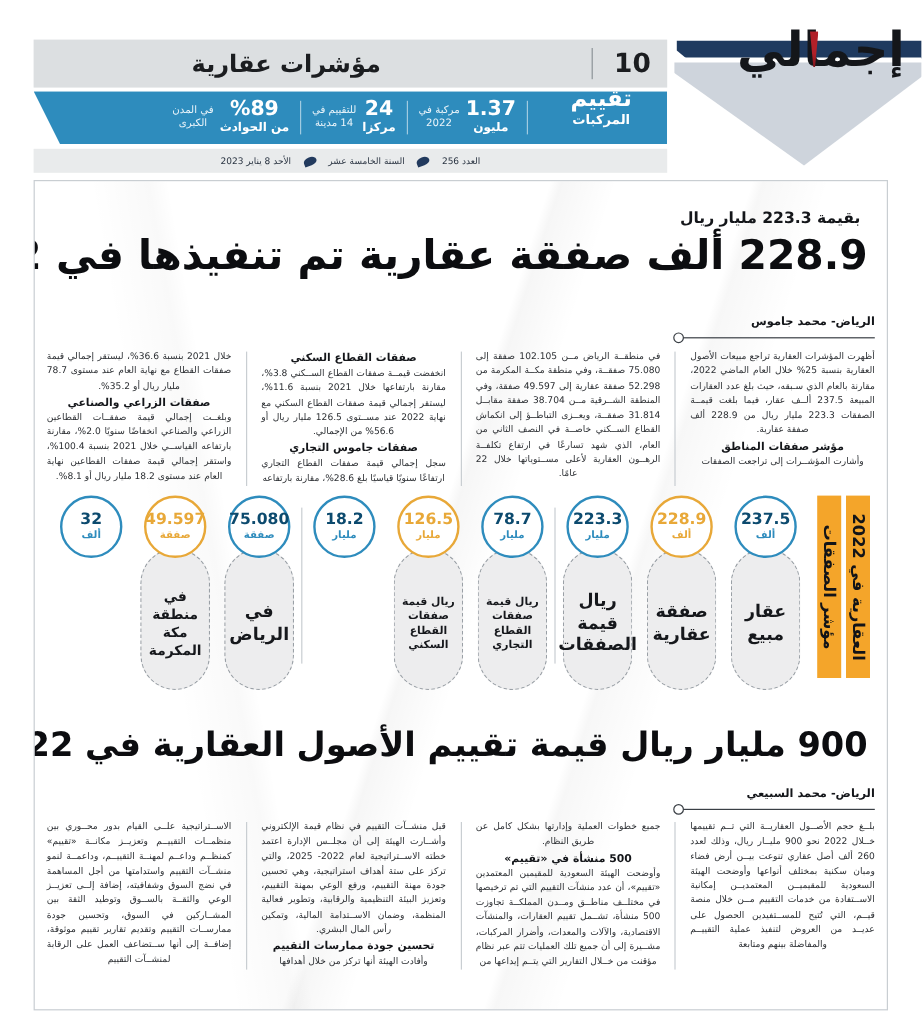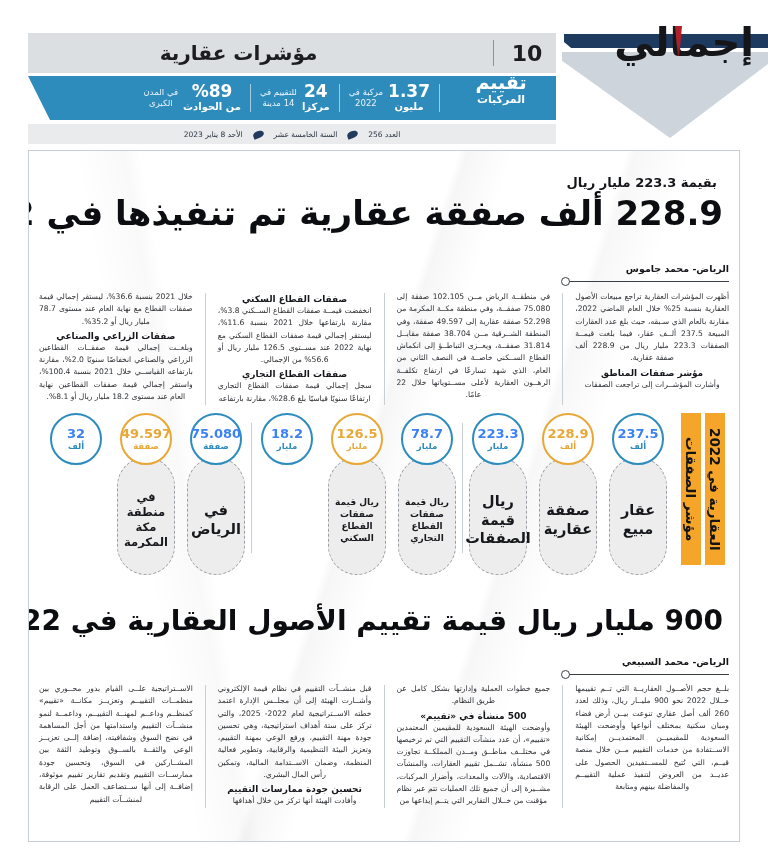--- a/index.html
+++ b/index.html
@@ -166,21 +166,21 @@
   }
   .badges { flex: 1; display: flex; direction: rtl; align-items: flex-start; }
   .badge { flex: 1; display: flex; flex-direction: column; align-items: center; }
   .badge-circle {
     width: 52px; height: 52px; border-radius: 50%;
     border: 2.6px solid #2e8cbd; background: #fff;
     display: flex; flex-direction: column; align-items: center; justify-content: center;
     position: relative; z-index: 2;
   }
   .badge-circle.amber { border-color: #e8a838; }
-  .badge-circle .v { font-size: 13px; font-weight: bold; color: #3b82f6; line-height: 1.05; }
+  .badge-circle .v { font-size: 13px; font-weight: bold; color: #0c4a6e; line-height: 1.05; }
   .badge-circle .u { font-size: 8.5px; font-weight: bold; color: #2e8cbd; line-height: 1.2; }
   .badge-circle.amber .v, .badge-circle.amber .u { color: #e8a838; }
   .badge-pill {
     margin-top: -8px; width: 58px; min-height: 118px;
     background: #ededee; border: 1.4px dashed #9aa0a6; border-radius: 30px;
     display: flex; align-items: center; justify-content: center;
     padding: 16px 4px 8px; text-align: center;
   }
   .badge-pill span {
     font-size: 11.5px; font-weight: bold; color: #16181c; line-height: 1.3;
@@ -284,21 +284,21 @@
         <p>وأشارت المؤشــرات إلى تراجعت الصفقات</p>
       </div>
       <div class="col-rule"></div>
       <div class="col">
         <p>في منطقــة الرياض مــن 102.105 صفقة إلى 75.080 صفقــة، وفي منطقة مكــة المكرمة من 52.298 صفقة عقارية إلى 49.597 صفقة، وفي المنطقة الشــرقية مــن 38.704 صفقة مقابــل 31.814 صفقــة، ويعــزى التباطــؤ إلى انكماش القطاع الســكني خاصــة في النصف الثاني من العام، الذي شهد تسارعًا في ارتفاع تكلفــة الرهــون العقارية لأعلى مســتوياتها خلال 22 عامًا.</p>
       </div>
       <div class="col-rule"></div>
       <div class="col">
         <h4>صفقات القطاع السكني</h4>
         <p>انخفضت قيمــة صفقات القطاع الســكني 3.8%، مقارنة بارتفاعها خلال 2021 بنسبة 11.6%، ليستقر إجمالي قيمة صفقات القطاع السكني مع نهاية 2022 عند مســتوى 126.5 مليار ريال أو 56.6% من الإجمالي.</p>
-        <h4>صفقات القطاع التجاري</h4>
+        <h4>صفقات جاموس التجاري</h4>
         <p>سجل إجمالي قيمة صفقات القطاع التجاري ارتفاعًا سنويًا قياسيًا بلغ 28.6%، مقارنة بارتفاعه</p>
       </div>
       <div class="col-rule"></div>
       <div class="col">
         <p>خلال 2021 بنسبة 36.6%، ليستقر إجمالي قيمة صفقات القطاع مع نهاية العام عند مستوى 78.7 مليار ريال أو 35.2%.</p>
         <h4>صفقات الزراعي والصناعي</h4>
         <p>وبلغــت إجمالي قيمة صفقــات القطاعين الزراعي والصناعي انخفاضًا سنويًا 2.0%، مقارنة بارتفاعه القياســي خلال 2021 بنسبة 100.4%، واستقر إجمالي قيمة صفقات القطاعين نهاية العام عند مستوى 18.2 مليار ريال أو 8.1%.</p>
       </div>
     </div>
 

